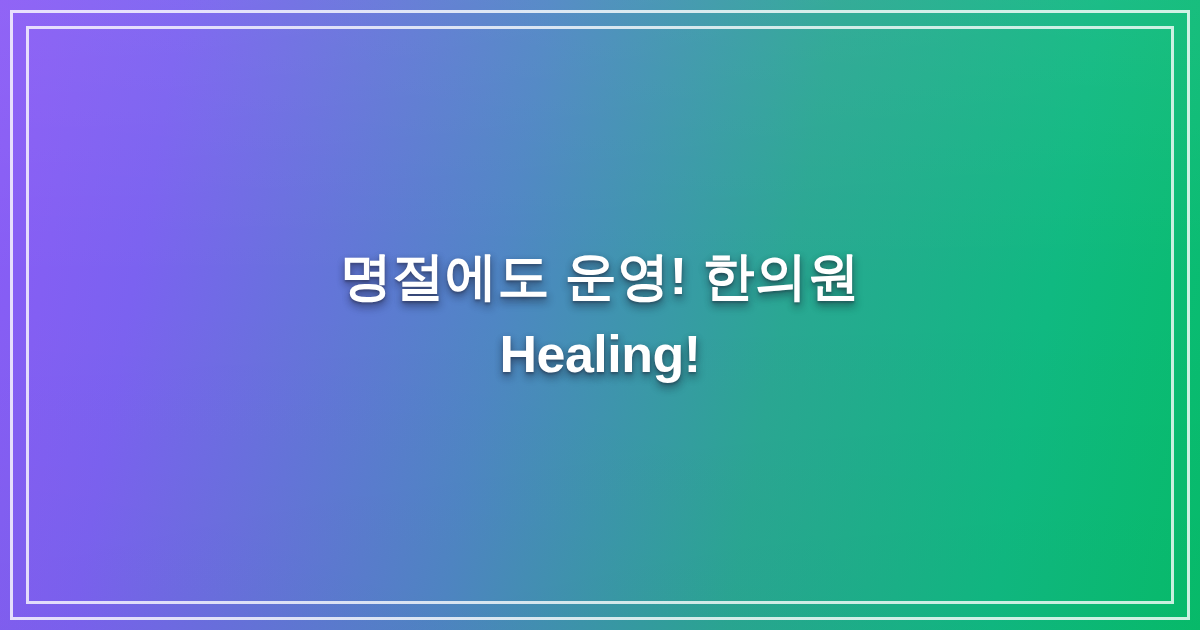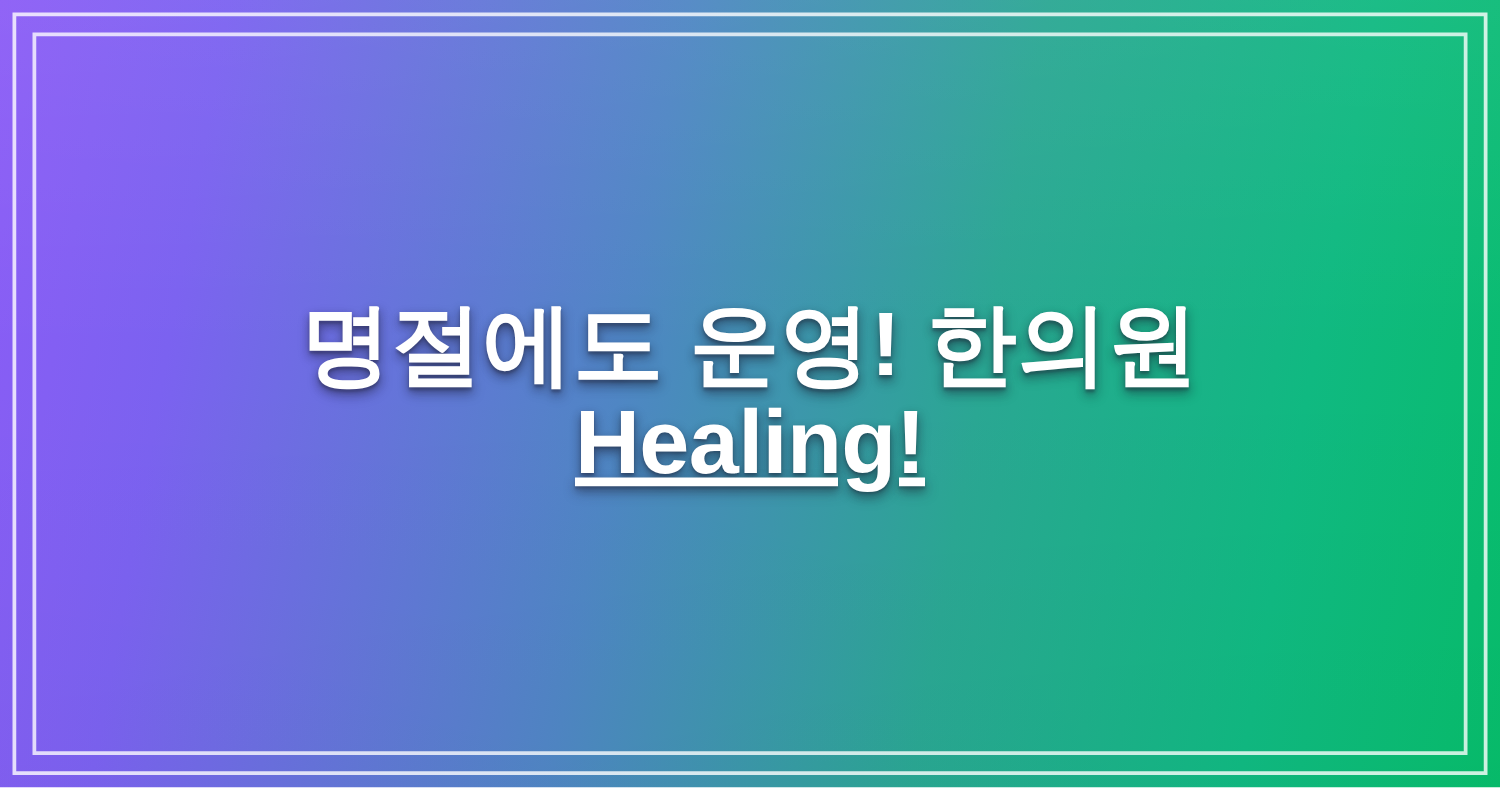--- a/index.html
+++ b/index.html
@@ -72,33 +72,32 @@
     align-items: center;
     justify-content: center;
     text-align: center;
     padding: 0 70px;
     box-sizing: border-box;
   }
 
   .headline-line {
     color: #ffffff;
     font-weight: 700;
-    font-size: 72px;
+    font-size: 52px;
     line-height: 78px;
     letter-spacing: 0.5px;
     white-space: nowrap;
     text-shadow:
       0 2px 2px rgba(30,30,50,0.30),
       0 4px 7px rgba(25,25,45,0.34),
       1px 5px 10px rgba(20,20,40,0.25);
   }
 
   .headline-line.latin {
     letter-spacing: -0.5px;
-    text-decoration: underline;
   }
 </style>
 </head>
 <body>
 
 <div id="banner">
 
   <div id="banner-sheen"></div>
 
   <div class="frame frame-outer"></div>

